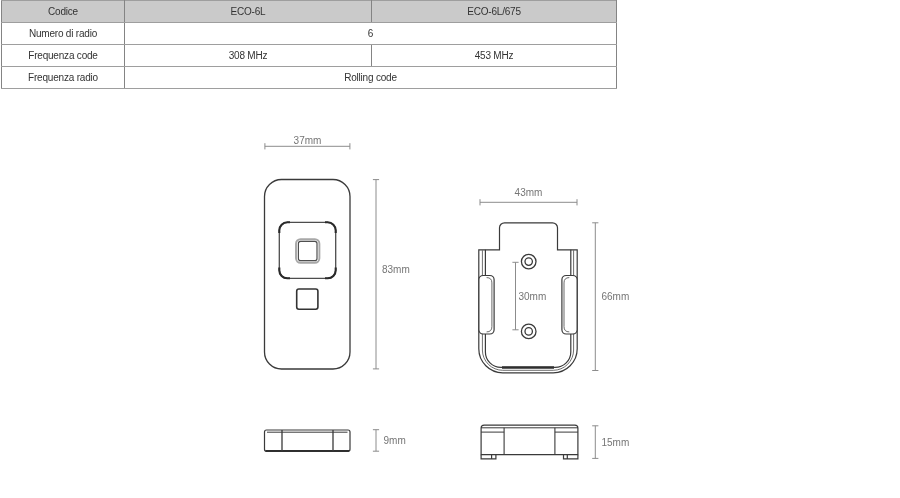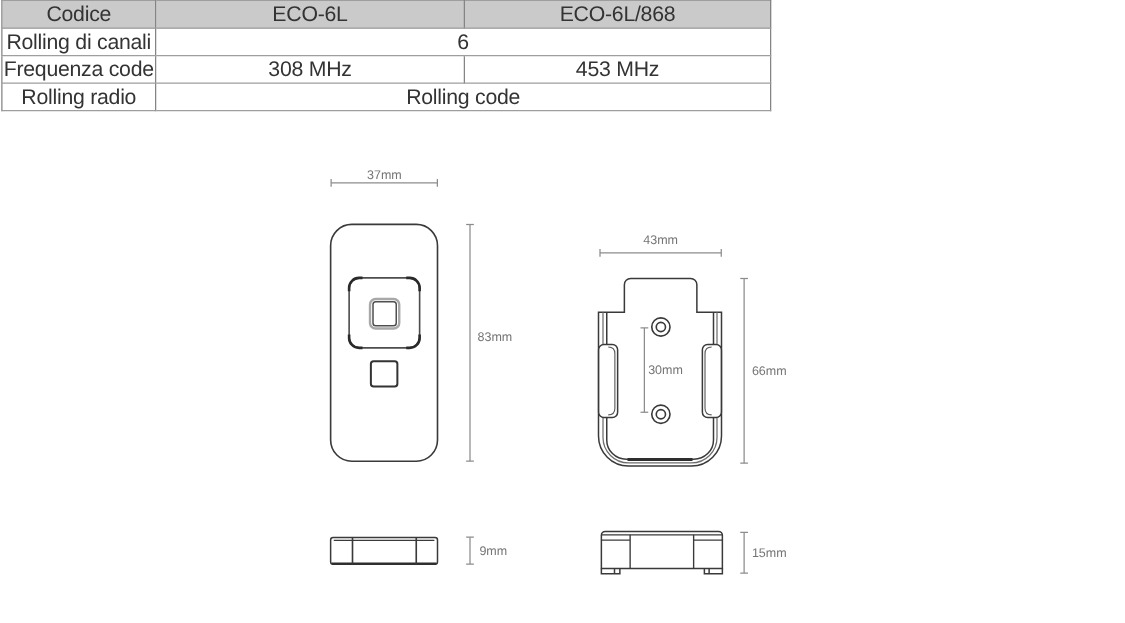--- a/index.html
+++ b/index.html
@@ -1,55 +1,55 @@
 <!DOCTYPE html>
 <html><head>
 <meta charset="utf-8">
 <style>
   html,body{margin:0;padding:0;}
   body{width:900px;height:498px;background:#ffffff;position:relative;
        font-family:"Liberation Sans",sans-serif;overflow:hidden;}
   table.spec{position:absolute;left:1px;top:0px;border-collapse:collapse;letter-spacing:-0.2px;
-             table-layout:fixed;width:615px;font-size:17px;color:#333333;}
+             table-layout:fixed;width:615px;font-size:10px;color:#333333;}
   table.spec td{border-top:1px solid #9e9e9e;border-bottom:1px solid #9e9e9e;
                 border-left:1px solid #848484;border-right:1px solid #848484;
                 text-align:center;height:21px;padding:0;vertical-align:middle;}
   table.spec tr.hd td{background:#cacaca;}
 </style>
 </head>
 <body>
 
 <table class="spec">
   <colgroup>
       <col style="width:123px">
       <col style="width:247px">
       <col style="width:245px">
     </colgroup>
 
   <tbody>
       <tr class="hd">
         <td>Codice</td>
         <td>ECO-6L</td>
-        <td>ECO-6L/868</td>
+        <td>ECO-6L/675</td>
       </tr>
 
 
   <tr>
-        <td>Rolling di canali</td>
+        <td>Numero di radio</td>
         <td colspan="2">6</td>
       </tr>
 
   <tr>
         <td>Frequenza code</td>
         <td>308 MHz</td>
         <td>453 MHz</td>
       </tr>
 
   <tr>
-        <td>Rolling radio</td>
+        <td>Frequenza radio</td>
         <td colspan="2">Rolling code</td>
       </tr>
 </tbody>
   </table>
 
 <svg width="900" height="498" viewBox="0 0 900 498" style="position:absolute;left:0;top:0;" fill="none" stroke-linecap="butt">
 
   <rect x="264.5" y="179.5" width="85.5" height="189.5" rx="17" stroke="#3a3a3a" stroke-width="1.3"></rect>
 
   <g>

